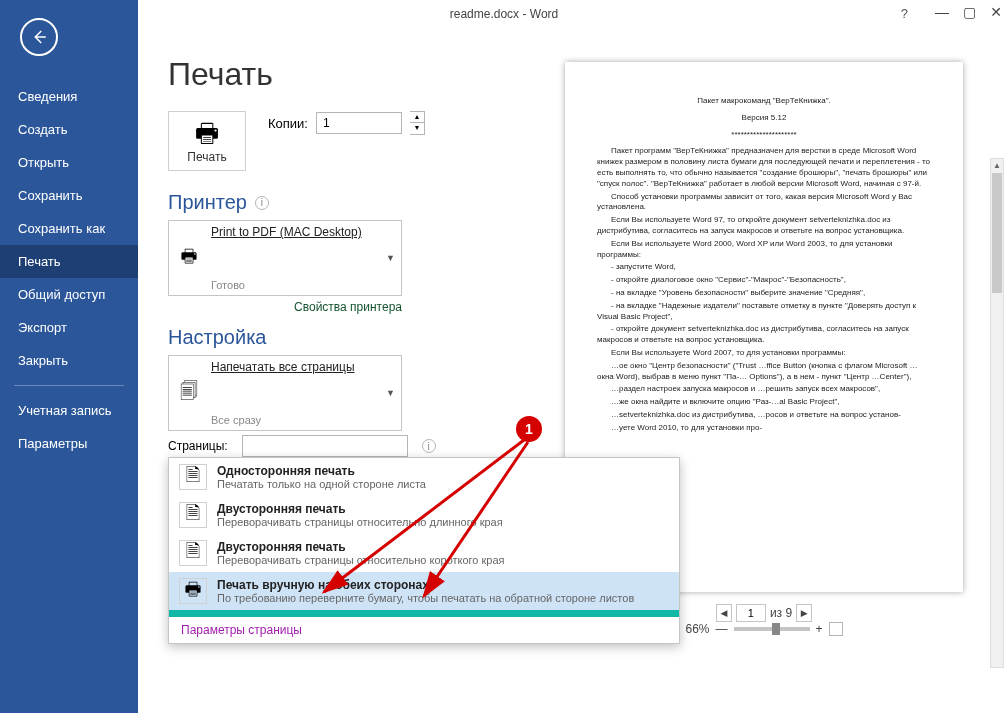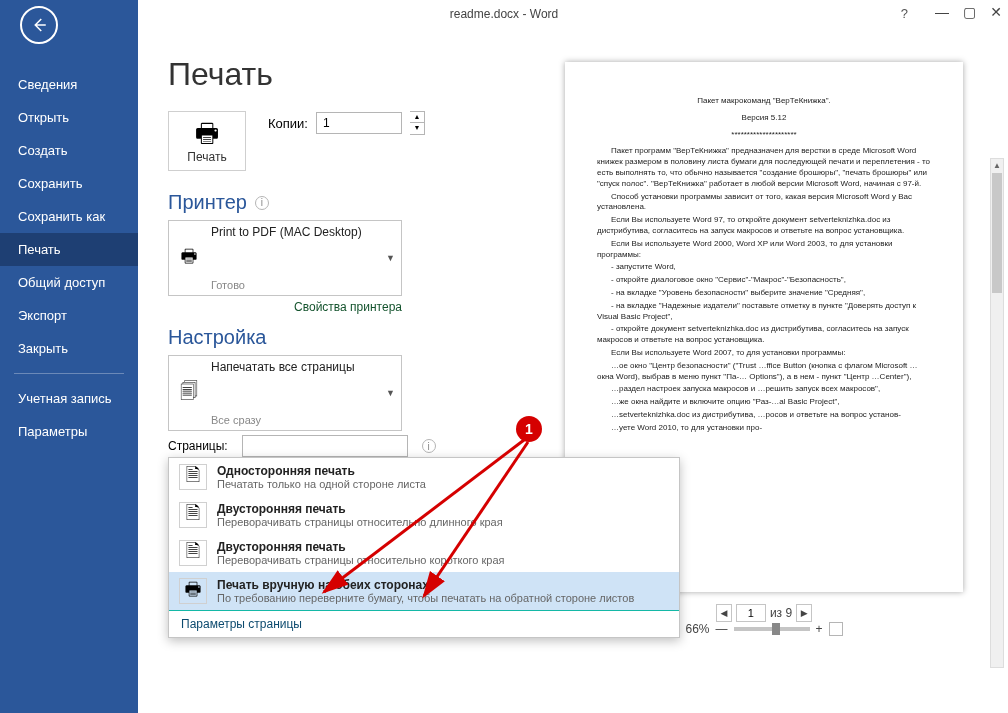--- a/index.html
+++ b/index.html
@@ -6,21 +6,21 @@
 body { width: 1008px; height: 713px; overflow: hidden; background: #fff; position: relative; }
 
 
 .titlebar { height: 28px; background: #fff; display: flex; align-items: center; justify-content: center; position: relative; font-size: 12px; color: #444; }
 .titlebar .win-controls { position: absolute; right: 6px; top: 4px; display: flex; gap: 14px; font-size: 14px; color: #444; }
 .titlebar .win-controls span { cursor: pointer; }
 .titlebar .help { position: absolute; right: 100px; top: 6px; font-size: 13px; color: #555; }
 .signin { position: absolute; right: 18px; top: 38px; font-size: 13px; color: #333; }
 
 
-.sidebar { position: absolute; left: 0; top: 0; width: 138px; height: 713px; background: #2b579a; color: #fff; padding-top: 6px; }
+.sidebar { position: absolute; left: 0; top: 0; width: 138px; height: 713px; background: #2b579a; color: #fff; padding-top: 18px; }
 .back-btn { width: 38px; height: 38px; border: 2px solid #fff; border-radius: 50%; margin-left: 20px; display: flex; align-items: center; justify-content: center; cursor: pointer; }
 .back-btn svg { width: 18px; height: 18px; stroke: #fff; fill: none; stroke-width: 2; }
 .nav { margin-top: 24px; }
 .nav-item { padding: 9px 18px; font-size: 13px; cursor: pointer; }
 .nav-item.active { background: #1e3f73; }
 .nav-sep { height: 1px; background: rgba(255,255,255,0.3); margin: 8px 14px; }
 
 
 .main { position: absolute; left: 138px; top: 28px; right: 0; bottom: 0; background: #fff; }
 .main-inner { padding: 28px 26px 0 30px; height: 100%; display: flex; gap: 8px; }
@@ -36,36 +36,36 @@
 .copies .spin { display: flex; flex-direction: column; border: 1px solid #b5b5b5; border-left: none; }
 .copies .spin span { width: 14px; height: 11px; font-size: 7px; text-align: center; line-height: 10px; cursor: pointer; border-bottom: 1px solid #b5b5b5; }
 .copies .spin span:last-child { border-bottom: none; }
 
 .section-h { color: #2b579a; font-size: 20px; font-weight: 400; display: flex; align-items: center; gap: 8px; margin-bottom: 6px; }
 .info-i { width: 14px; height: 14px; border: 1px solid #b5b5b5; border-radius: 50%; font-size: 10px; color: #888; display: inline-flex; align-items: center; justify-content: center; }
 
 .dropdown { width: 234px; border: 1px solid #c5c5c5; display: flex; align-items: center; padding: 4px 6px; gap: 8px; font-size: 12px; cursor: pointer; background: #fff; margin-bottom: 4px; }
 .dropdown .dicon { width: 28px; height: 26px; display: flex; align-items: center; justify-content: center; font-size: 18px; flex-shrink: 0; }
 .dropdown .dtext { flex: 1; }
-.dropdown .dtext .line1 { color: #222; }
+.dropdown .dtext .line1 { color: #222; text-decoration: underline; }
 .dropdown .dtext .line2 { color: #888; font-size: 11px; margin-top: 40px; }
 .dropdown .darrow { font-size: 9px; color: #555; }
 .rightlink { text-align: right; width: 234px; font-size: 12px; color: #14532d; margin-bottom: 12px; cursor: pointer; }
 
 .pages-row { display: flex; align-items: center; gap: 14px; font-size: 12px; margin-bottom: 6px; }
 .pages-row input { width: 166px; height: 22px; border: 1px solid #b5b5b5; padding: 0 4px; font-size: 12px; }
 
 .dropdown.hl { background: #cfe3f6; border: 1px solid #6fa7da; }
 .dd-open { position: absolute; left: 168px; top: 457px; width: 512px; background: #fff; border: 1px solid #c5c5c5; box-shadow: 0 3px 10px rgba(0,0,0,0.25); font-size: 12px; z-index: 20; }
 .dd-item { display: flex; align-items: center; gap: 10px; padding: 6px 10px; cursor: pointer; }
 .dd-item.sel { background: #cfe3f6; }
 .dd-item .dicon { width: 28px; height: 26px; display: flex; align-items: center; justify-content: center; font-size: 18px; border: 1px solid #d0d0d0; flex-shrink: 0; }
 .dd-item .dtext .line1 { font-weight: 600; color: #222; }
 .dd-item .dtext .line2 { color: #666; font-size: 11px; }
-.dd-foot { border-top: 1px solid #14b8a6; padding: 6px 12px; color: #0c4a6e; cursor: pointer; }
+.dd-foot { border-top: 7px solid #14b8a6; padding: 6px 12px; color: #a21caf; cursor: pointer; }
 
 
 .preview-wrap { flex: 1; display: flex; flex-direction: column; align-items: center; padding-top: 6px; }
 .page { width: 398px; height: 530px; background: #fff; box-shadow: 0 0 6px rgba(0,0,0,0.35); padding: 34px 32px; font-family: "Courier New", monospace; font-size: 8px; color: #222; line-height: 1.35; overflow: hidden; }
 .page .center { text-align: center; margin-bottom: 6px; }
 .page p { text-indent: 14px; margin-bottom: 2px; }
 
 .page-footer { width: 398px; display: flex; align-items: center; justify-content: space-between; margin-top: 12px; font-size: 12px; color: #444; flex-direction: column; }
 .pf-left { display: flex; align-items: center; gap: 4px; }
 .pf-left .arrow { width: 16px; height: 18px; border: 1px solid #c5c5c5; text-align: center; font-size: 9px; line-height: 16px; cursor: pointer; }
@@ -98,22 +98,22 @@
 <div class="signin">Вход</div>
 
 <div class="sidebar">
   <div class="back-btn">
     <svg viewBox="0 0 24 24">
         <path d="M15 4 L7 12 L15 20 M7 12 H21"></path>
       </svg>
   </div>
   <div class="nav">
     <div class="nav-item">Сведения</div>
+    <div class="nav-item">Создать</div>
     <div class="nav-item">Открыть</div>
-    <div class="nav-item">Создать</div>
     <div class="nav-item">Сохранить</div>
     <div class="nav-item">Сохранить как</div>
     <div class="nav-item active">Печать</div>
     <div class="nav-item">Общий доступ</div>
     <div class="nav-item">Экспорт</div>
     <div class="nav-item">Закрыть</div>
     <div class="nav-sep"></div>
     <div class="nav-item">Учетная запись</div>
     <div class="nav-item">Параметры</div>
   </div>

